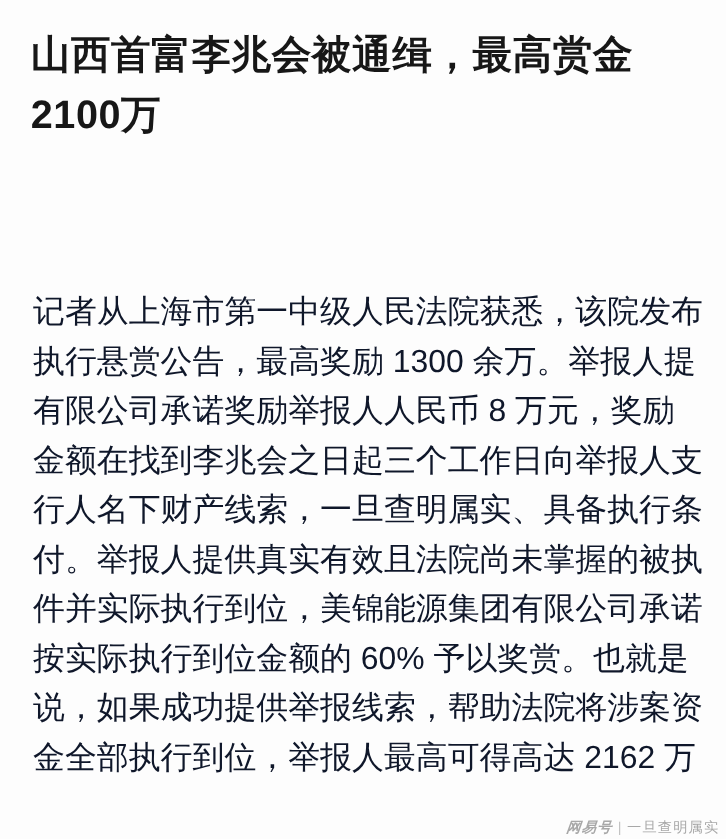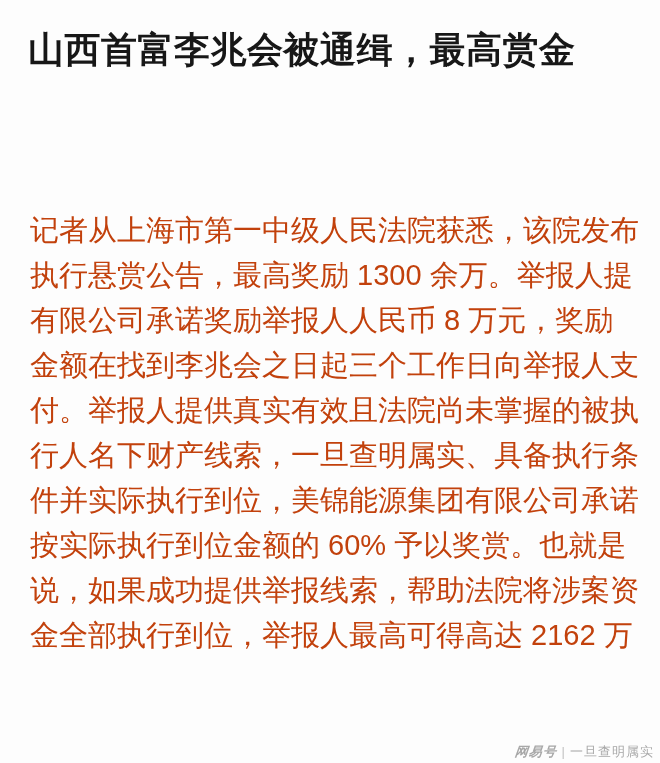--- a/index.html
+++ b/index.html
@@ -24,21 +24,21 @@
     color: #171717;
     letter-spacing: 0.5px;
   }
   .title-line { display: block; }
   .article-body {
     margin: 131px 0 0 0;
     padding: 0 18px 0 30px;
     font-size: 29px;
     line-height: 45px;
     font-weight: 400;
-    color: #c2410c;
+    color: #0f172a;
   }
   .body-line {
     display: block;
     white-space: pre;
   }
   .watermark {
     position: absolute;
     right: 6px;
     bottom: 3px;
     display: flex;
@@ -62,29 +62,30 @@
     letter-spacing: 1px;
   }
 </style>
 </head>
 <body>
 
 <div class="page">
 
   <h1 class="article-title">
     <span class="title-line">山西首富李兆会被通缉，最高赏金</span>
+    <span class="title-line">2100万</span>
   </h1>
 
   <div class="article-body">
     <span class="body-line">记者从上海市第一中级人民法院获悉，该院发布</span>
     <span class="body-line">执行悬赏公告，最高奖励 1300 余万。举报人提</span>
     <span class="body-line">有限公司承诺奖励举报人人民币 8 万元，奖励</span>
     <span class="body-line">金额在找到李兆会之日起三个工作日向举报人支</span>
+    <span class="body-line">行人名下财产线索，一旦查明属实、具备执行条</span>
     <span class="body-line">付。举报人提供真实有效且法院尚未掌握的被执</span>
-    <span class="body-line">行人名下财产线索，一旦查明属实、具备执行条</span>
     <span class="body-line">件并实际执行到位，美锦能源集团有限公司承诺</span>
     <span class="body-line">按实际执行到位金额的 60% 予以奖赏。也就是</span>
     <span class="body-line">说，如果成功提供举报线索，帮助法院将涉案资</span>
     <span class="body-line">金全部执行到位，举报人最高可得高达 2162 万</span>
   </div>
 
   <div class="watermark">
     <span class="watermark-brand">网易号</span>
     <span class="watermark-divider">|</span>
     <span class="watermark-author">一旦查明属实</span>

